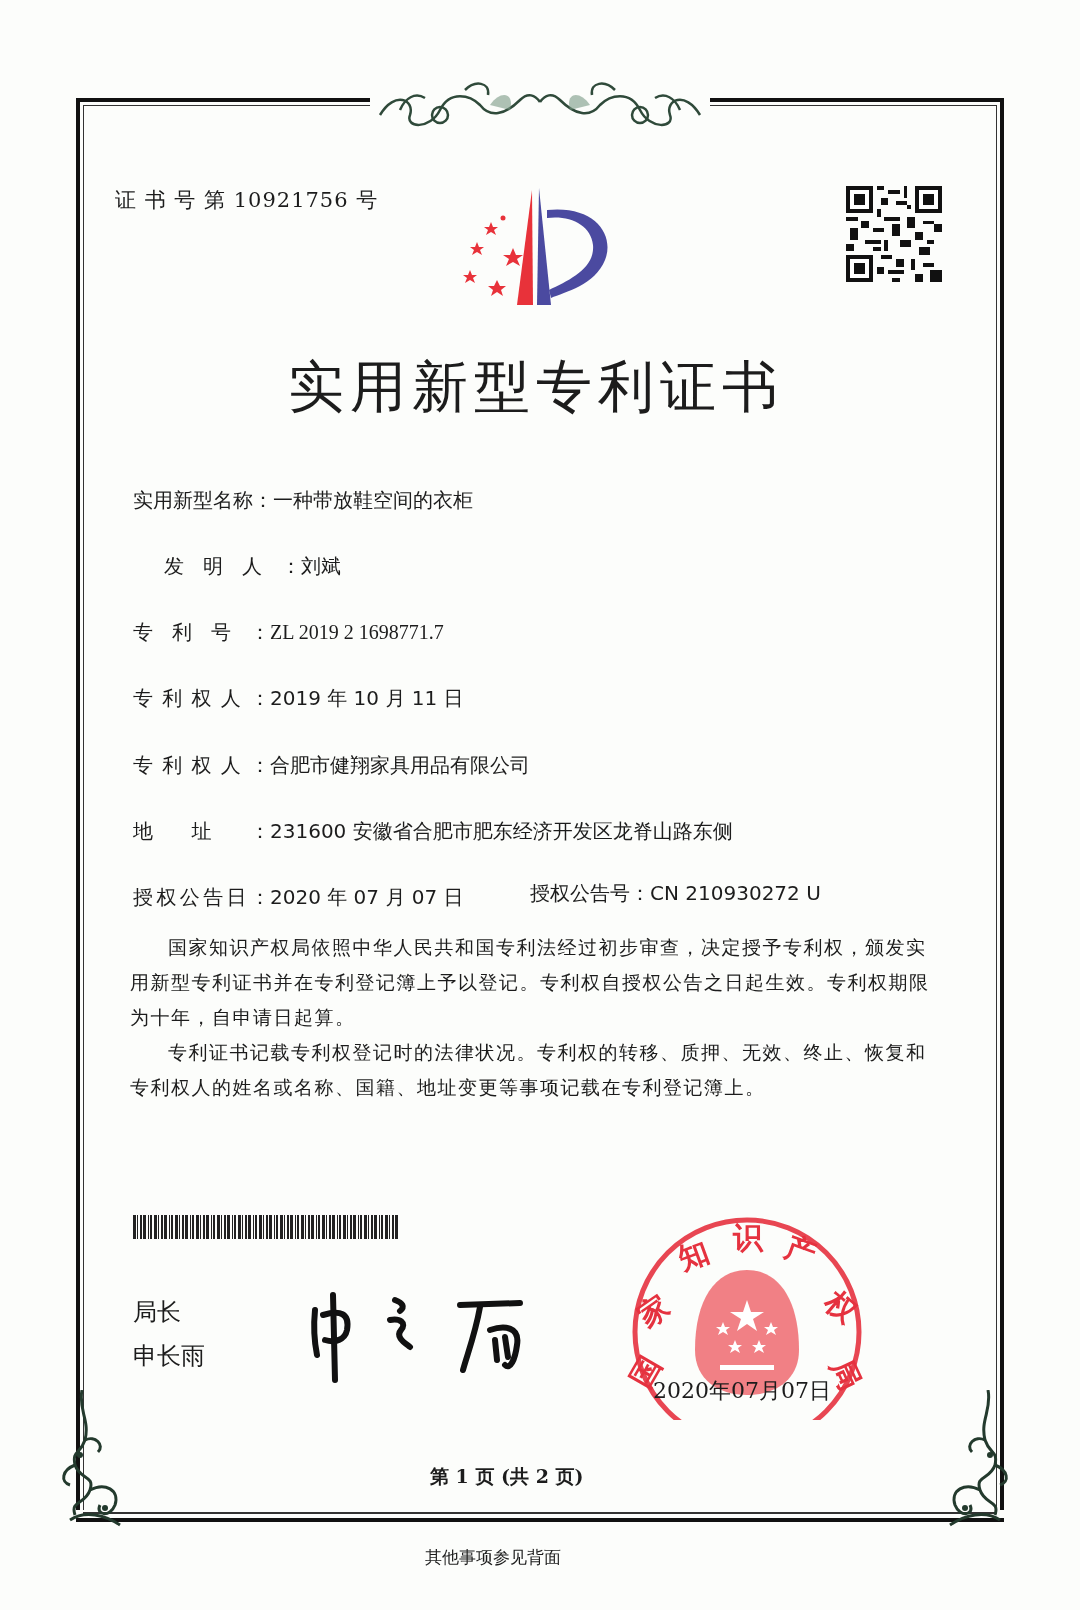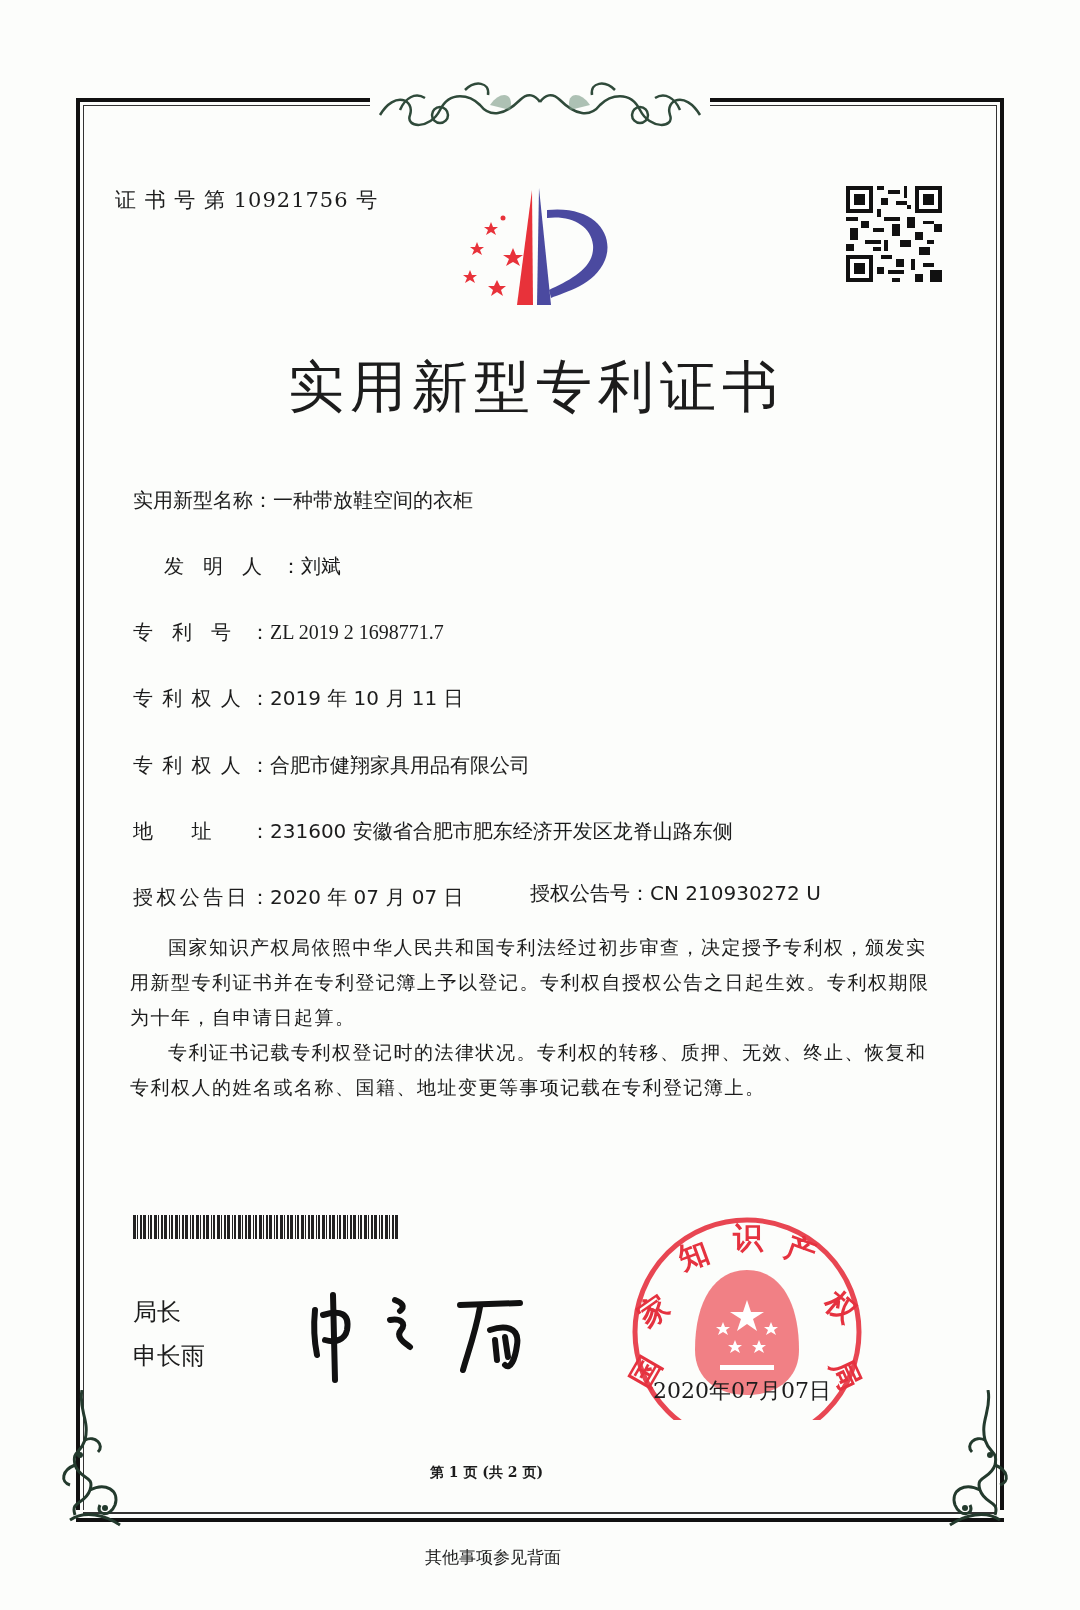--- a/index.html
+++ b/index.html
@@ -58,21 +58,21 @@
     .p2 { top:1035px; }
     .indent { text-indent:38px; }
 
     .barcode { left:133px; top:1215px; width:268px; height:24px; }
     .director-title { left:133px; top:1296px; font-size:24px; font-family:"DejaVu Sans", sans-serif; }
     .director-name { left:133px; top:1340px; font-size:24px; font-family:"DejaVu Sans", sans-serif; }
     .signature { left:305px; top:1285px; width:240px; height:100px; }
     .seal { left:625px; top:1210px; width:245px; height:210px; }
     .seal-date { left:653px; top:1376px; font-size:22px; font-family:"DejaVu Serif", serif; }
 
-    .page-no { left:430px; top:1464px; font-size:14px; font-weight:bold; }
+    .page-no { left:430px; top:1464px; font-size:19px; font-weight:bold; }
     .footer-note { left:425px; top:1546px; font-size:17px; font-family:"DejaVu Sans", sans-serif; }
   </style>
 </head>
 <body>
 
 <div class="frame-outer"></div>
 <div class="frame-inner"></div>
 <div class="bottom-rule2"></div>
 <div class="bottom-rule"></div>
 

